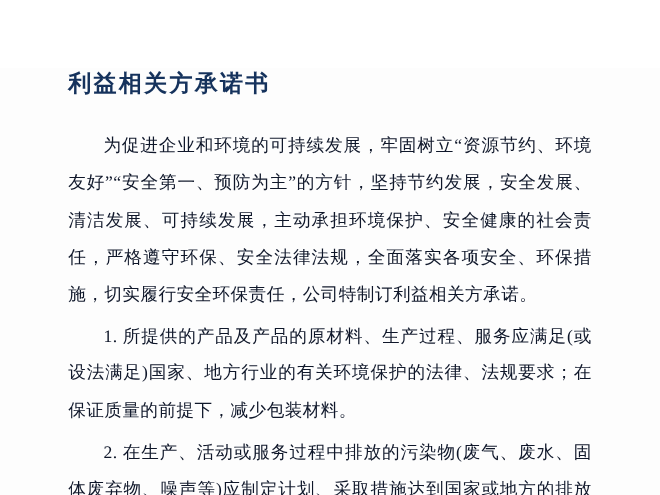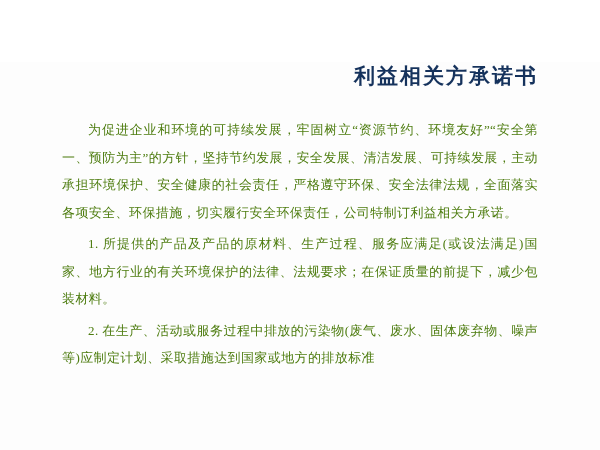--- a/index.html
+++ b/index.html
@@ -16,32 +16,32 @@
   }
   .page {
     position: relative;
     width: 600px;
     height: 450px;
     background: #fdfdfd;
     box-sizing: border-box;
     padding: 0 62px;
   }
   .doc-title {
-    text-align: right;
+    text-align: left;
     font-size: 21px;
     font-weight: bold;
     letter-spacing: 2px;
     color: #15325c;
     margin-top: 62px;
     margin-bottom: 26px;
   }
   .para {
-    font-size: 13px;
+    font-size: 16px;
     line-height: 2.12;
-    color: #4d7c0f;
+    color: #0f172a;
     text-align: justify;
     text-justify: inter-ideograph;
     letter-spacing: 0.4px;
     margin: 0 0 2px 0;
   }
   .para.indent {
     text-indent: 2em;
   }
   .para.item {
     text-indent: 2em;

